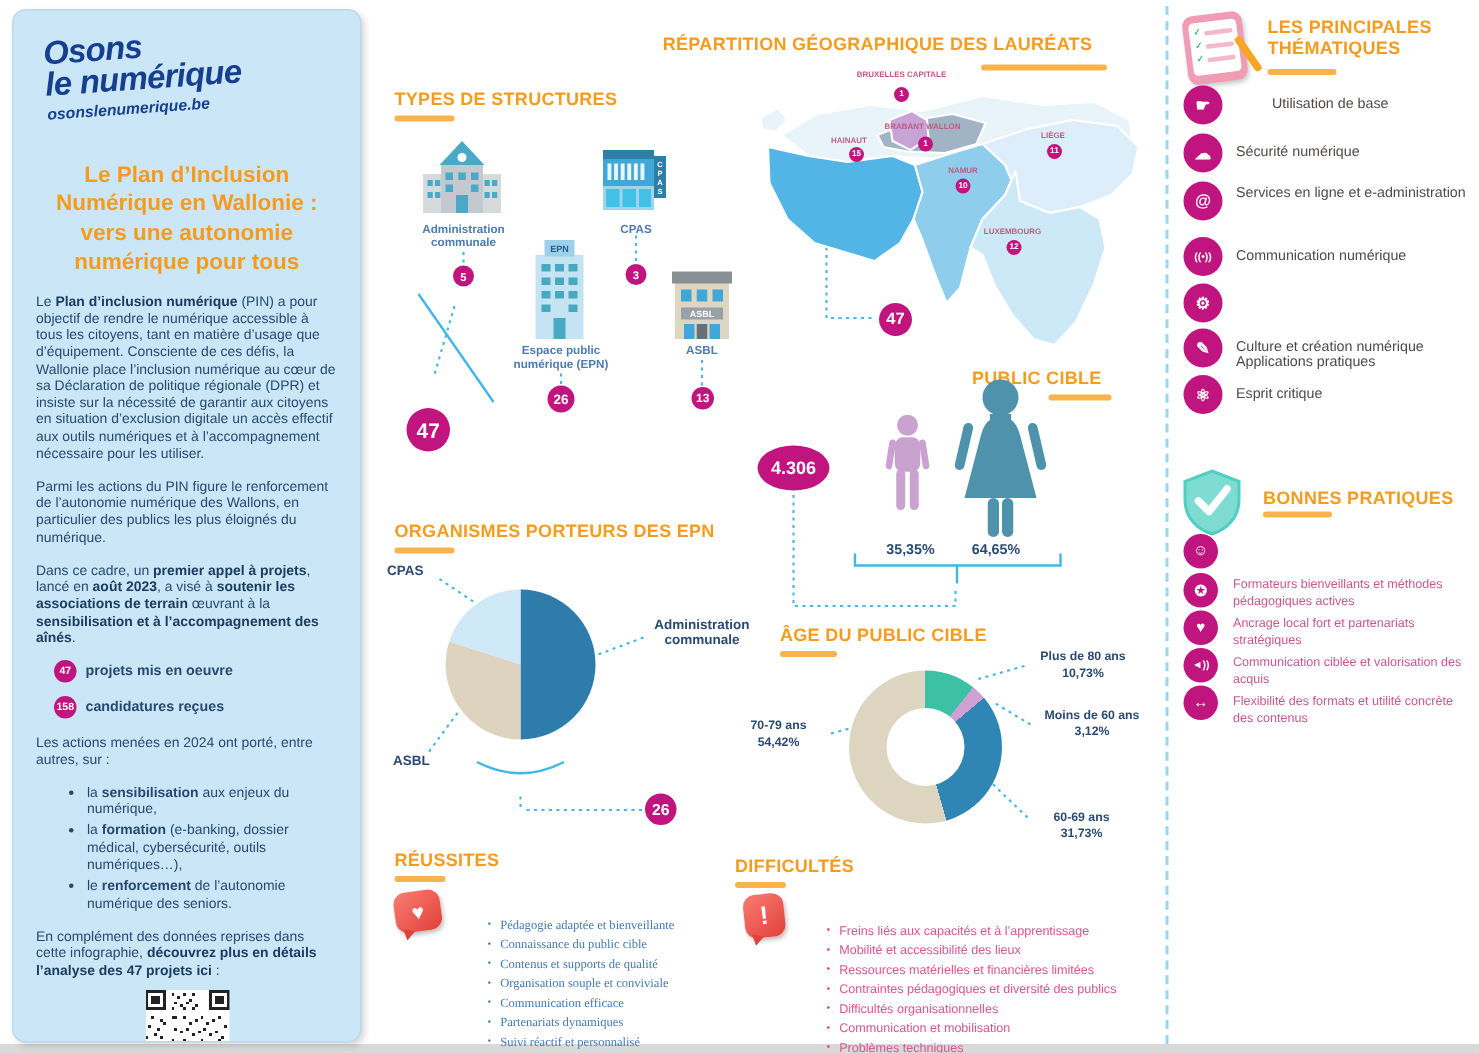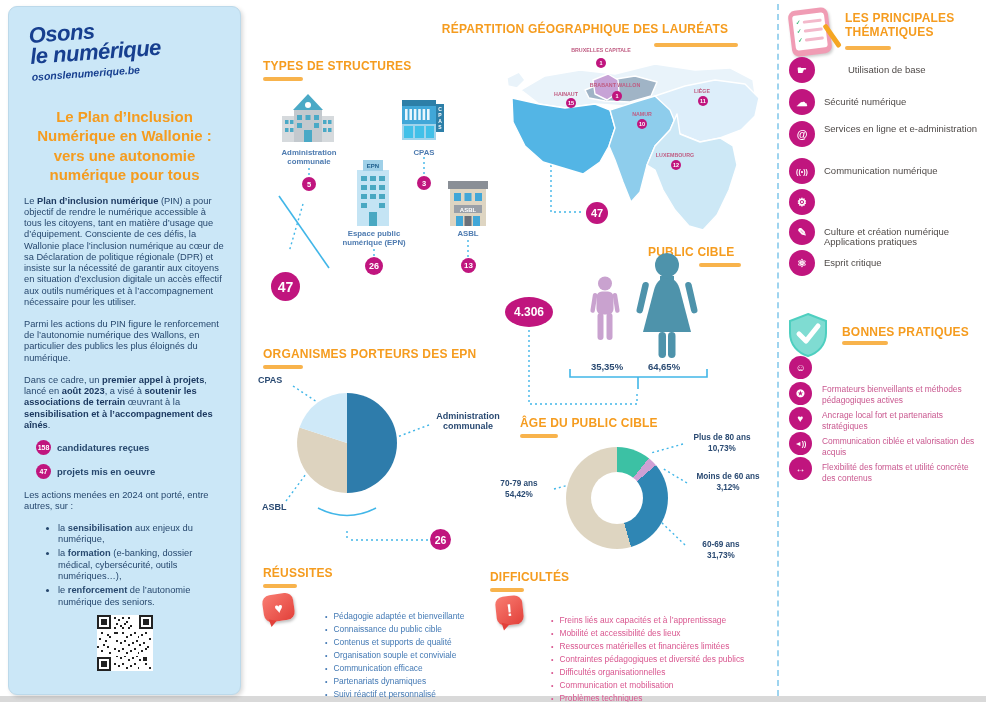--- a/index.html
+++ b/index.html
@@ -26,21 +26,21 @@
   .badge{position:absolute;background:#c0157e;color:#fff;border-radius:50%;display:flex;align-items:center;justify-content:center;font-weight:bold;box-sizing:border-box;}
   .oval{position:absolute;background:#c0157e;color:#fff;border-radius:50%;display:flex;align-items:center;justify-content:center;font-weight:bold;}
   .slabel{position:absolute;color:#4e7bb0;font-weight:bold;font-size:7.8px;line-height:1.18;text-align:center;}
   .dlabel{position:absolute;color:#2a4a72;font-weight:bold;text-align:center;}
   .maplabel{position:absolute;color:#bf5c82;font-weight:bold;font-size:5.3px;text-align:center;white-space:nowrap;}
   .mapbadge{position:absolute;width:10px;height:10px;border-radius:50%;background:#c0157e;color:#fff;font-size:5.5px;font-weight:bold;
             display:flex;align-items:center;justify-content:center;}
   .blist{position:absolute;font-size:8.4px;line-height:1.15;}
   .blist .li{display:flex;gap:6px;margin-bottom:3.4px;}
   .blist .dot{font-size:7px;line-height:1.3;}
-  .reussites-list{color:#4379b4;}
+  .reussites-list{color:#4379b4;font-family:Liberation Serif, serif;}
   .difficultes-list{color:#d9568f;}
   .sticker{position:absolute;border-radius:8px;background:linear-gradient(145deg,#f97d72,#e2403a);
            display:flex;align-items:center;justify-content:center;color:#fff;font-weight:bold;
            box-shadow:1px 2px 3px rgba(0,0,0,.25);}
   .sticker::after{content:"";position:absolute;left:3px;bottom:-5px;width:0;height:0;
            border-left:4px solid transparent;border-right:4px solid transparent;border-top:7px solid #e2403a;transform:rotate(18deg);}
   
   .donut{position:absolute;left:566px;top:447px;width:102px;height:102px;border-radius:50%;
          background:conic-gradient(#3cc1a4 0deg 38.6deg,#cfa0d4 38.6deg 49.9deg,#2f86b4 49.9deg 164.1deg,#ded5c1 164.1deg 360deg);}
   .donut-hole{position:absolute;left:25px;top:25px;width:52px;height:52px;border-radius:50%;background:#fff;}
@@ -71,33 +71,34 @@
     <div class="logo">
       <div class="l1">Osons</div>
       <div class="l2">le numérique</div>
       <div class="site">osonslenumerique.be</div>
     </div>
     <div class="ptitle">Le Plan d’Inclusion Numérique en Wallonie : vers une autonomie numérique pour tous</div>
     <div class="para">Le <b>Plan d’inclusion numérique</b> (PIN) a pour objectif de rendre le numérique accessible à tous les citoyens, tant en matière d’usage que d’équipement. Consciente de ces défis, la Wallonie place l’inclusion numérique au cœur de sa Déclaration de politique régionale (DPR) et insiste sur la nécessité de garantir aux citoyens en situation d’exclusion digitale un accès effectif aux outils numériques et à l’accompagnement nécessaire pour les utiliser.</div>
     <div class="para">Parmi les actions du PIN figure le renforcement de l’autonomie numérique des Wallons, en particulier des publics les plus éloignés du numérique.</div>
     <div class="para">Dans ce cadre, un <b>premier appel à projets</b>, lancé en <b>août 2023</b>, a visé à <b>soutenir les associations de terrain</b> œuvrant à la <b>sensibilisation et à l’accompagnement des aînés</b>.</div>
     <div class="stat">
+      <span class="statbadge">47</span>
+      <span>projets mis en oeuvre</span>
+    </div>
+    <div class="stat">
       <span class="statbadge">158</span>
       <span>candidatures reçues</span>
-    </div>
-    <div class="stat">
-      <span class="statbadge">47</span>
-      <span>projets mis en oeuvre</span>
     </div>
     <div class="para">Les actions menées en 2024 ont porté, entre autres, sur :</div>
     <ul class="bullets">
       <li>la <b>sensibilisation</b> aux enjeux du numérique,</li>
       <li>la <b>formation</b> (e-banking, dossier médical, cybersécurité, outils numériques…),</li>
       <li>le <b>renforcement</b> de l’autonomie numérique des seniors.</li>
     </ul>
+    <div class="para">En complément des données reprises dans cette infographie, <b>découvrez plus en détails l’analyse des 47 projets ici</b> :</div>
     <div class="qrwrap">
       <svg width="56" height="56" viewBox="0 0 29 29" shape-rendering="crispEdges">
         <rect width="29" height="29" fill="#fff"></rect>
         <g fill="#222">
           <path d="M0,0h7v7h-7z M22,0h7v7h-7z M0,22h7v7h-7z"></path>
           <path d="M1,1h5v5h-5z M23,1h5v5h-5z M1,23h5v5h-5z" fill="#fff"></path>
           <path d="M2,2h3v3h-3z M24,2h3v3h-3z M2,24h3v3h-3z"></path>
           <rect x="9" y="1" width="1" height="1"></rect>
             <rect x="11" y="2" width="1" height="1"></rect>
             <rect x="13" y="1" width="1" height="1"></rect>

